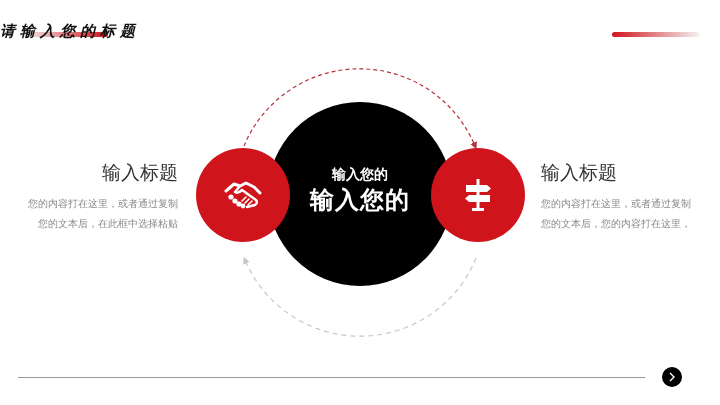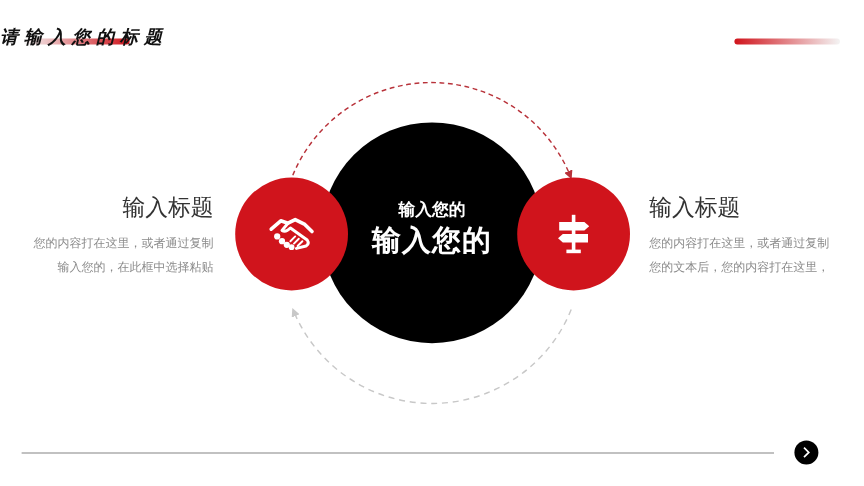--- a/index.html
+++ b/index.html
@@ -64,21 +64,21 @@
     <rect x="18.5" y="4" width="3" height="30" fill="#fff"></rect>
     <path d="M8,10 L29,10 L33,13.5 L29,17 L8,17 Z" fill="#fff"></path>
     <path d="M32,20 L11,20 L7,23.5 L11,27 L32,27 Z" fill="#fff"></path>
     <rect x="14" y="33" width="12" height="3" fill="#fff"></rect>
   </svg>
 </div>
 
 <div class="heading-l">输入标题</div>
 <div class="desc-l">
   <div>您的内容打在这里，或者通过复制</div>
-  <div>输入您的，在此框中选择粘贴</div>
+  <div>您的文本后，在此框中选择粘贴</div>
 </div>
 
 <div class="heading-r">输入标题</div>
 <div class="desc-r">
   <div>您的内容打在这里，或者通过复制</div>
   <div>您的文本后，您的内容打在这里，</div>
 </div>
 
 <div class="footer-line"></div>
 <div class="next-btn">

